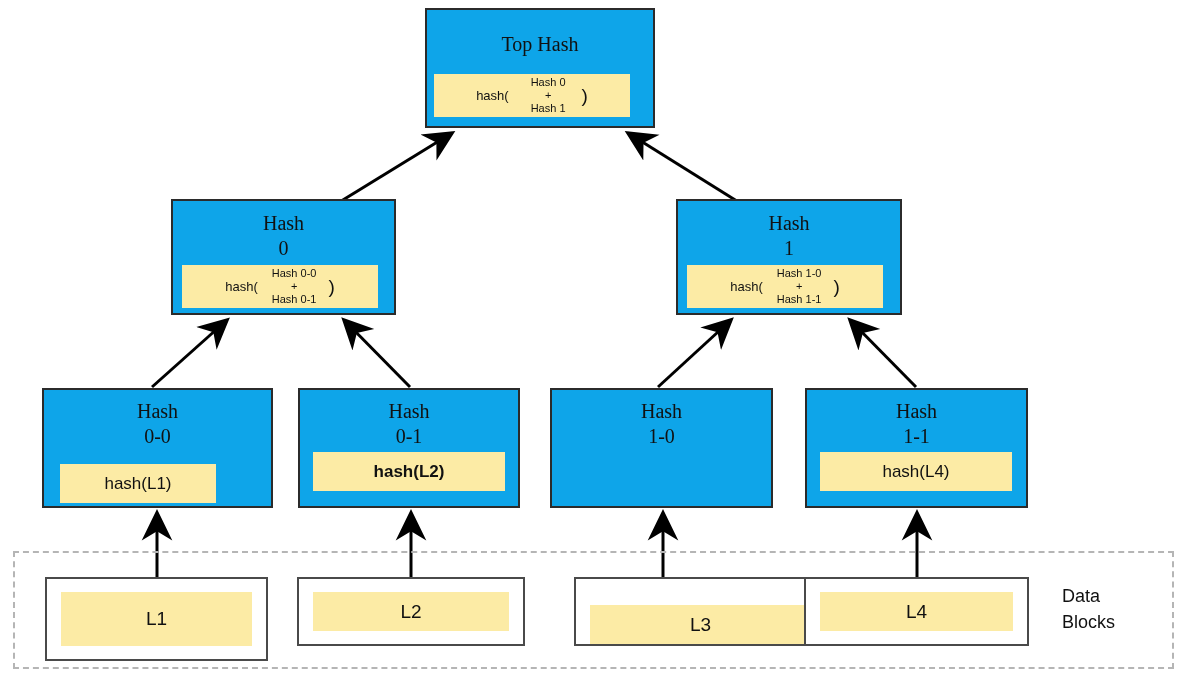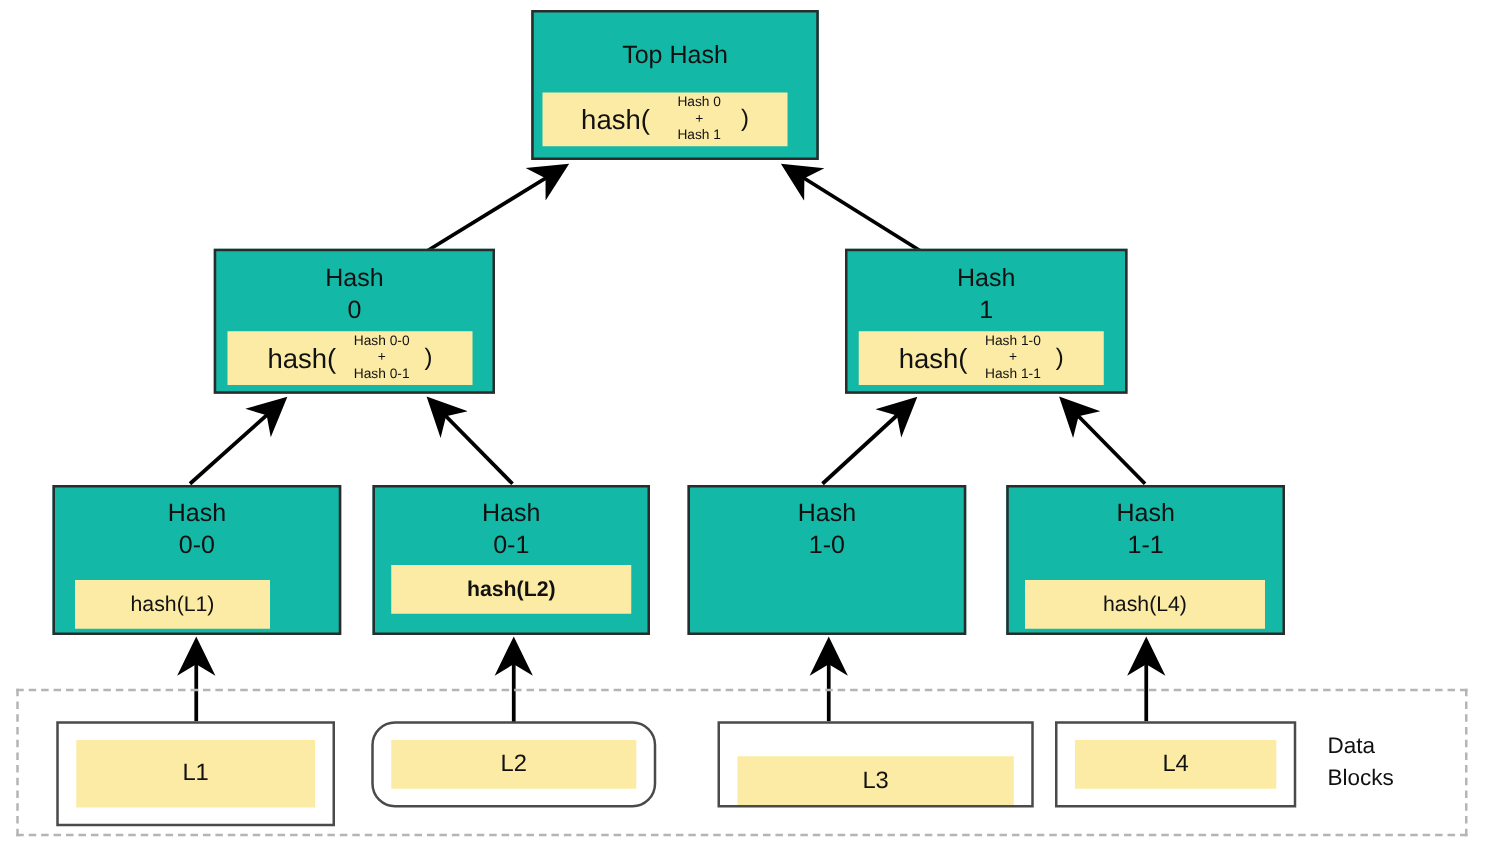--- a/index.html
+++ b/index.html
@@ -16,45 +16,46 @@
     position: relative;
     width: 1189px;
     height: 686px;
     background: #ffffff;
     overflow: hidden;
   }
   
   .node {
     position: absolute;
     box-sizing: border-box;
-    background: #14b8a6;
+    background: #0ea5e9;
     border: 2px solid #2b2b2b;
     display: flex;
     flex-direction: column;
     align-items: center;
+    font-family: Liberation Serif, serif;
   }
   .node-title {
     text-align: center;
     font-size: 20px;
     line-height: 25px;
     color: #111111;
     white-space: pre-line;
     width: 100%;
   }
   .hashbar {
     position: absolute;
     box-sizing: border-box;
     background: #fceba5;
     display: flex;
     flex-direction: row;
     align-items: center;
     justify-content: center;
   }
   .hashbar .fn {
-    font-size: 22px;
+    font-size: 13px;
     color: #111111;
     white-space: pre;
   }
   .hashbar .stack {
     display: flex;
     flex-direction: column;
     align-items: center;
     justify-content: center;
     line-height: 13px;
     font-size: 11px;
@@ -202,35 +203,35 @@
 
   <div class="node" style="left:550px; top:388px; width:223px; height:120px;">
     <div class="node-title" style="margin-top:9px;">Hash
 1-0</div>
   </div>
 
   <div class="node" style="left:805px; top:388px; width:223px; height:120px;">
     <div class="node-title" style="margin-top:9px;">Hash
 1-1</div>
   </div>
-  <div class="hashbar" style="left:820px; top:464px; width:192px; height:39px;">
+  <div class="hashbar" style="left:820px; top:452px; width:192px; height:39px;">
     <span class="simple">hash(L4)</span>
   </div>
 
   <div class="dashed-group" style="left:13px; top:551px; width:1161px; height:118px;"></div>
 
   <div class="datablock" style="left:45px; top:577px; width:223px; height:84px;">
     <span class="inner">L1</span>
   </div>
-  <div class="datablock" style="left:297px; top:577px; width:228px; height:69px;border-radius:19px;">
+  <div class="datablock" style="left:297px; top:577px; width:228px; height:69px;">
     <span class="inner">L2</span>
   </div>
   <div class="datablock" style="left:574px; top:577px; width:253px; height:69px;align-items:flex-end;">
     <span class="inner">L3</span>
   </div>
-  <div class="datablock" style="left:844px; top:577px; width:193px; height:69px;">
+  <div class="datablock" style="left:804px; top:577px; width:225px; height:69px;">
     <span class="inner">L4</span>
   </div>
 
   <div class="group-label" style="left:1062px; top:583px;">Data
 Blocks</div>
 
 </div>
 
 </body></html>

